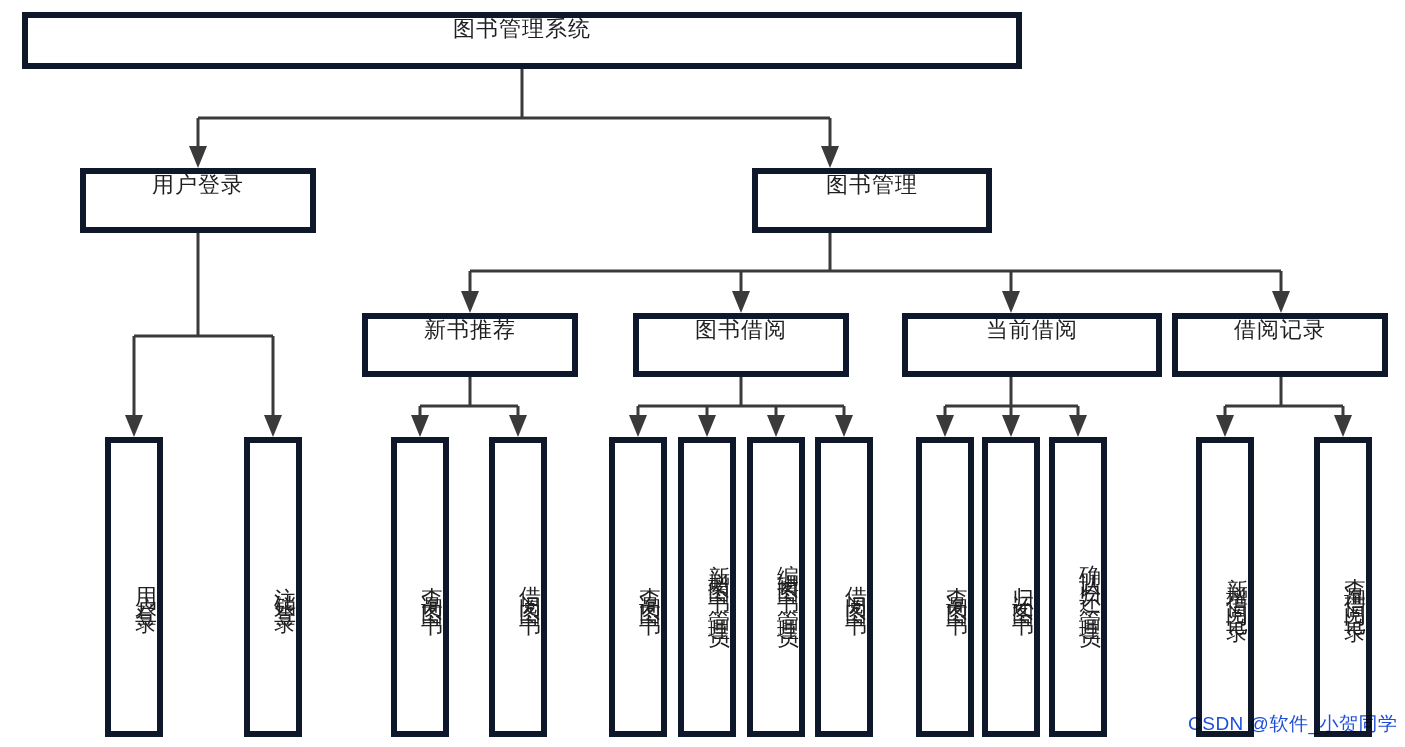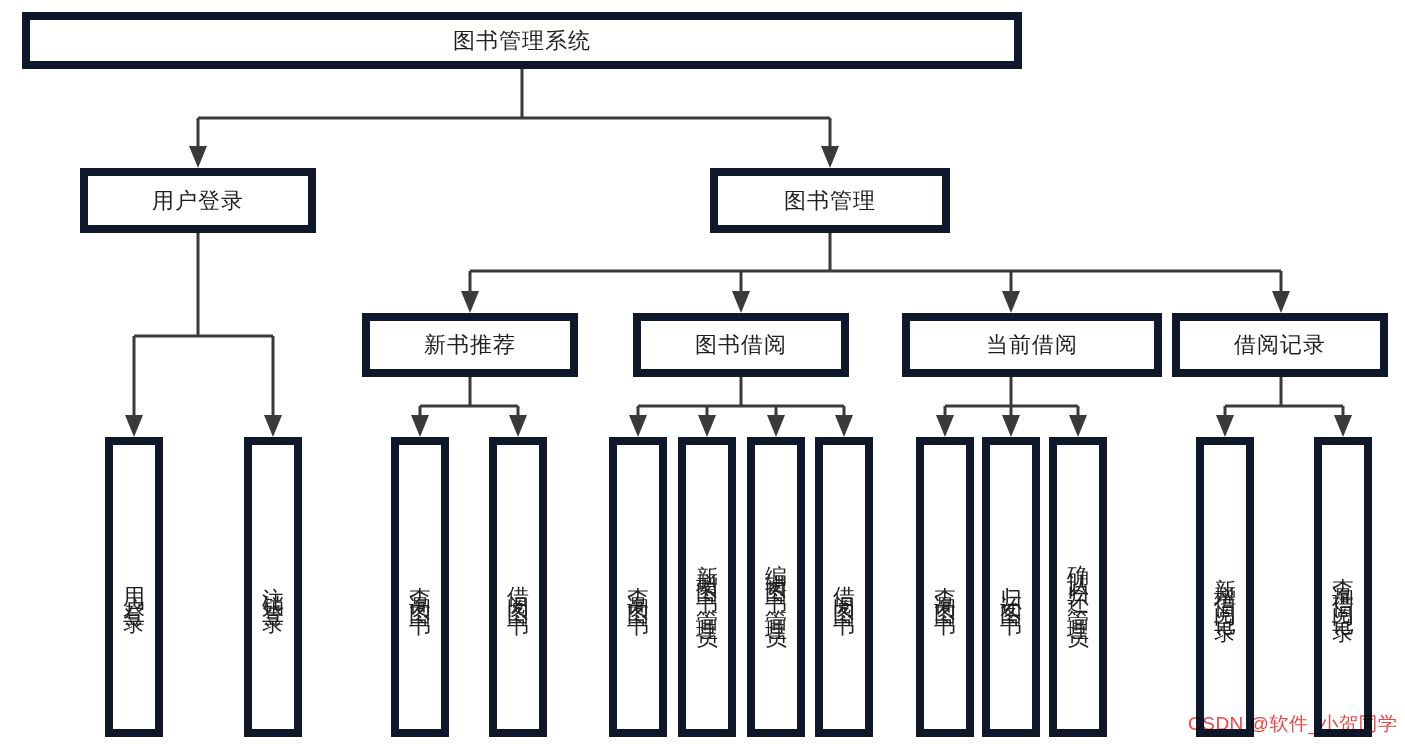--- a/index.html
+++ b/index.html
@@ -7,40 +7,40 @@
     position:relative;
     width:1405px;height:747px;
     background:#ffffff;
     font-family:"Liberation Sans","DejaVu Sans",sans-serif;
     overflow:hidden;
   }
   .connectors{position:absolute;left:0;top:0;width:1405px;height:747px;}
   .box{
     position:absolute;
     box-sizing:border-box;
-    border:8px solid #0f172a;
+    border:6px solid #0f172a;
     background:#ffffff;
-    display:flex;align-items:center;justify-content:center;
+    display:flex;justify-content:center;
     color:#1f1f1f;
     line-height:1;
     z-index:2;
   }
   .h-box{font-size:22px;letter-spacing:1px;}
   .v-box{
     top:437px;width:58px;height:300px;
     writing-mode:vertical-rl;
     text-orientation:mixed;
     font-size:22px;
     letter-spacing:9px;
   }
   .watermark{
     position:absolute;
     left:1188px;top:711px;
     font-size:19px;
-    color:#ef4444;
+    color:#1d4ed8;
     letter-spacing:0.5px;
     z-index:3;
     mix-blend-mode:multiply;
     white-space:nowrap;
   }
 </style>
 </head>
 <body>
 
 <div class="stage">
@@ -62,21 +62,21 @@
              M1216 415 H1234 L1225 437 Z M1334 415 H1352 L1343 437 Z"></path>
   </svg>
 
   <div class="box h-box" style="left:22px;top:12px;width:1000px;height:57px;">
     <span>图书管理系统</span>
   </div>
 
   <div class="box h-box" style="left:80px;top:168px;width:236px;height:65px;">
     <span>用户登录</span>
   </div>
-  <div class="box h-box" style="left:710px;top:168px;width:240px;height:65px;">
+  <div class="box h-box" style="left:752px;top:168px;width:240px;height:65px;">
     <span>图书管理</span>
   </div>
 
   <div class="box h-box" style="left:362px;top:313px;width:216px;height:64px;">
     <span>新书推荐</span>
   </div>
   <div class="box h-box" style="left:633px;top:313px;width:216px;height:64px;">
     <span>图书借阅</span>
   </div>
   <div class="box h-box" style="left:902px;top:313px;width:260px;height:64px;">

